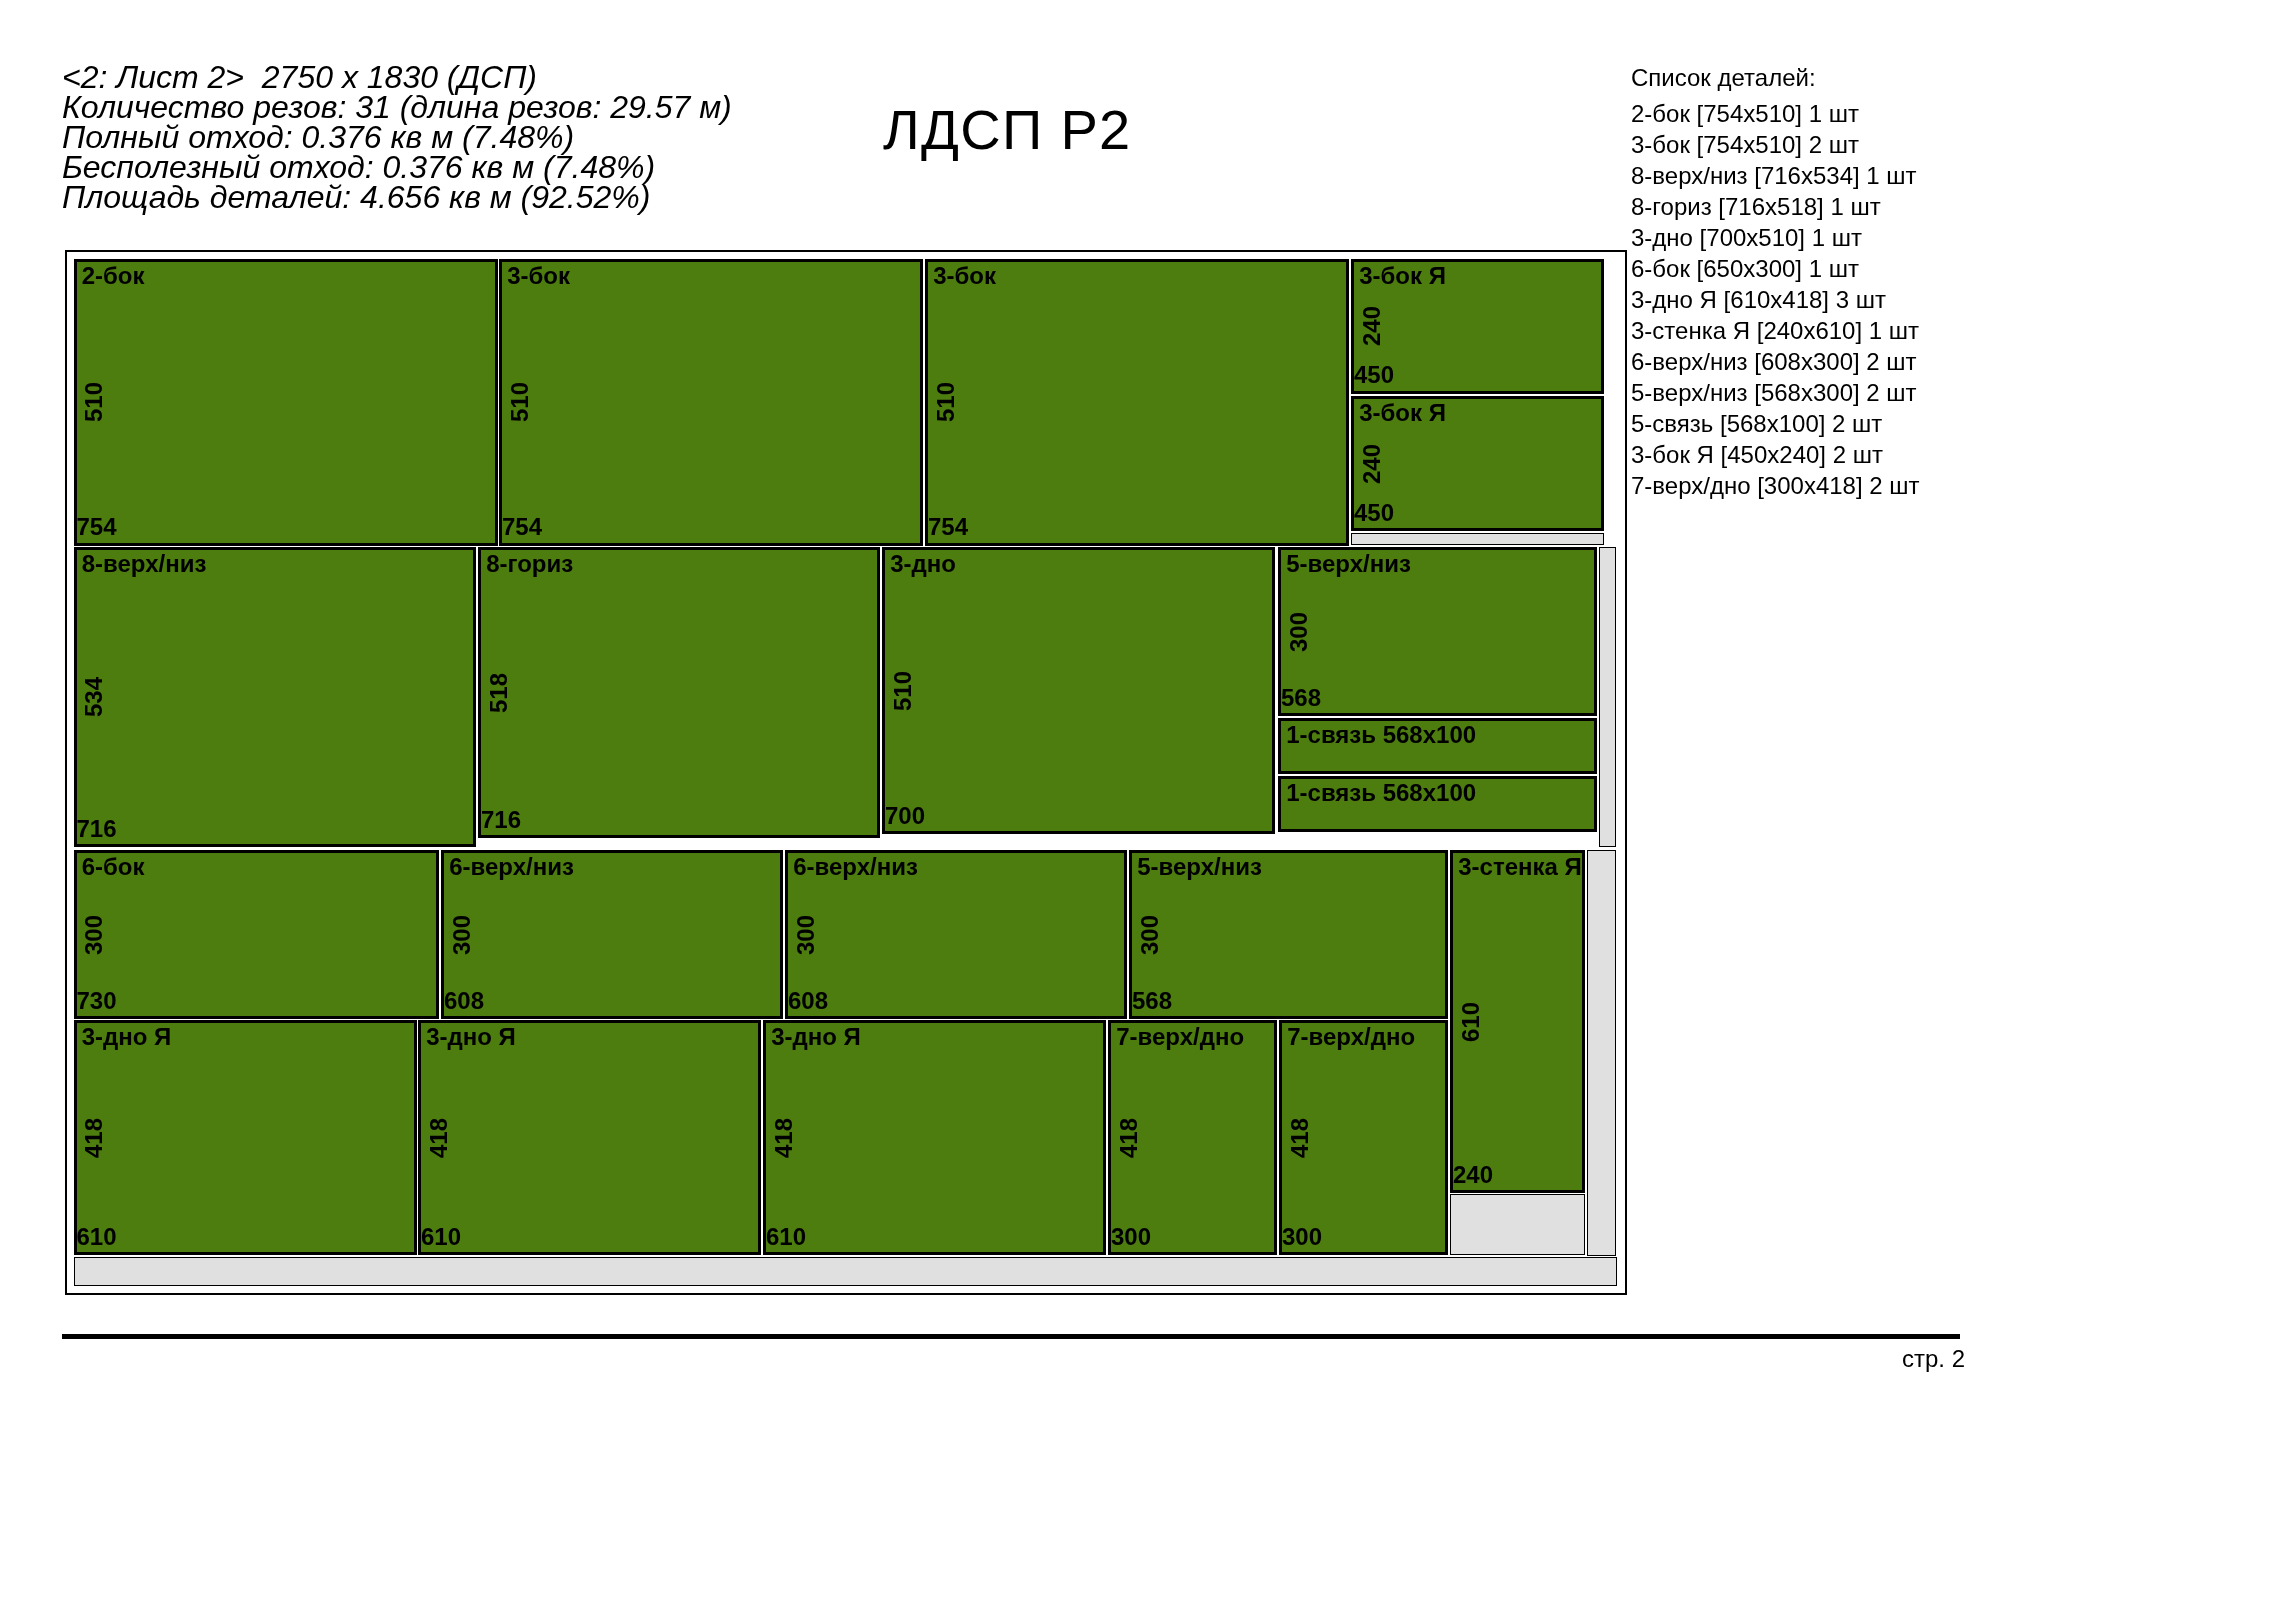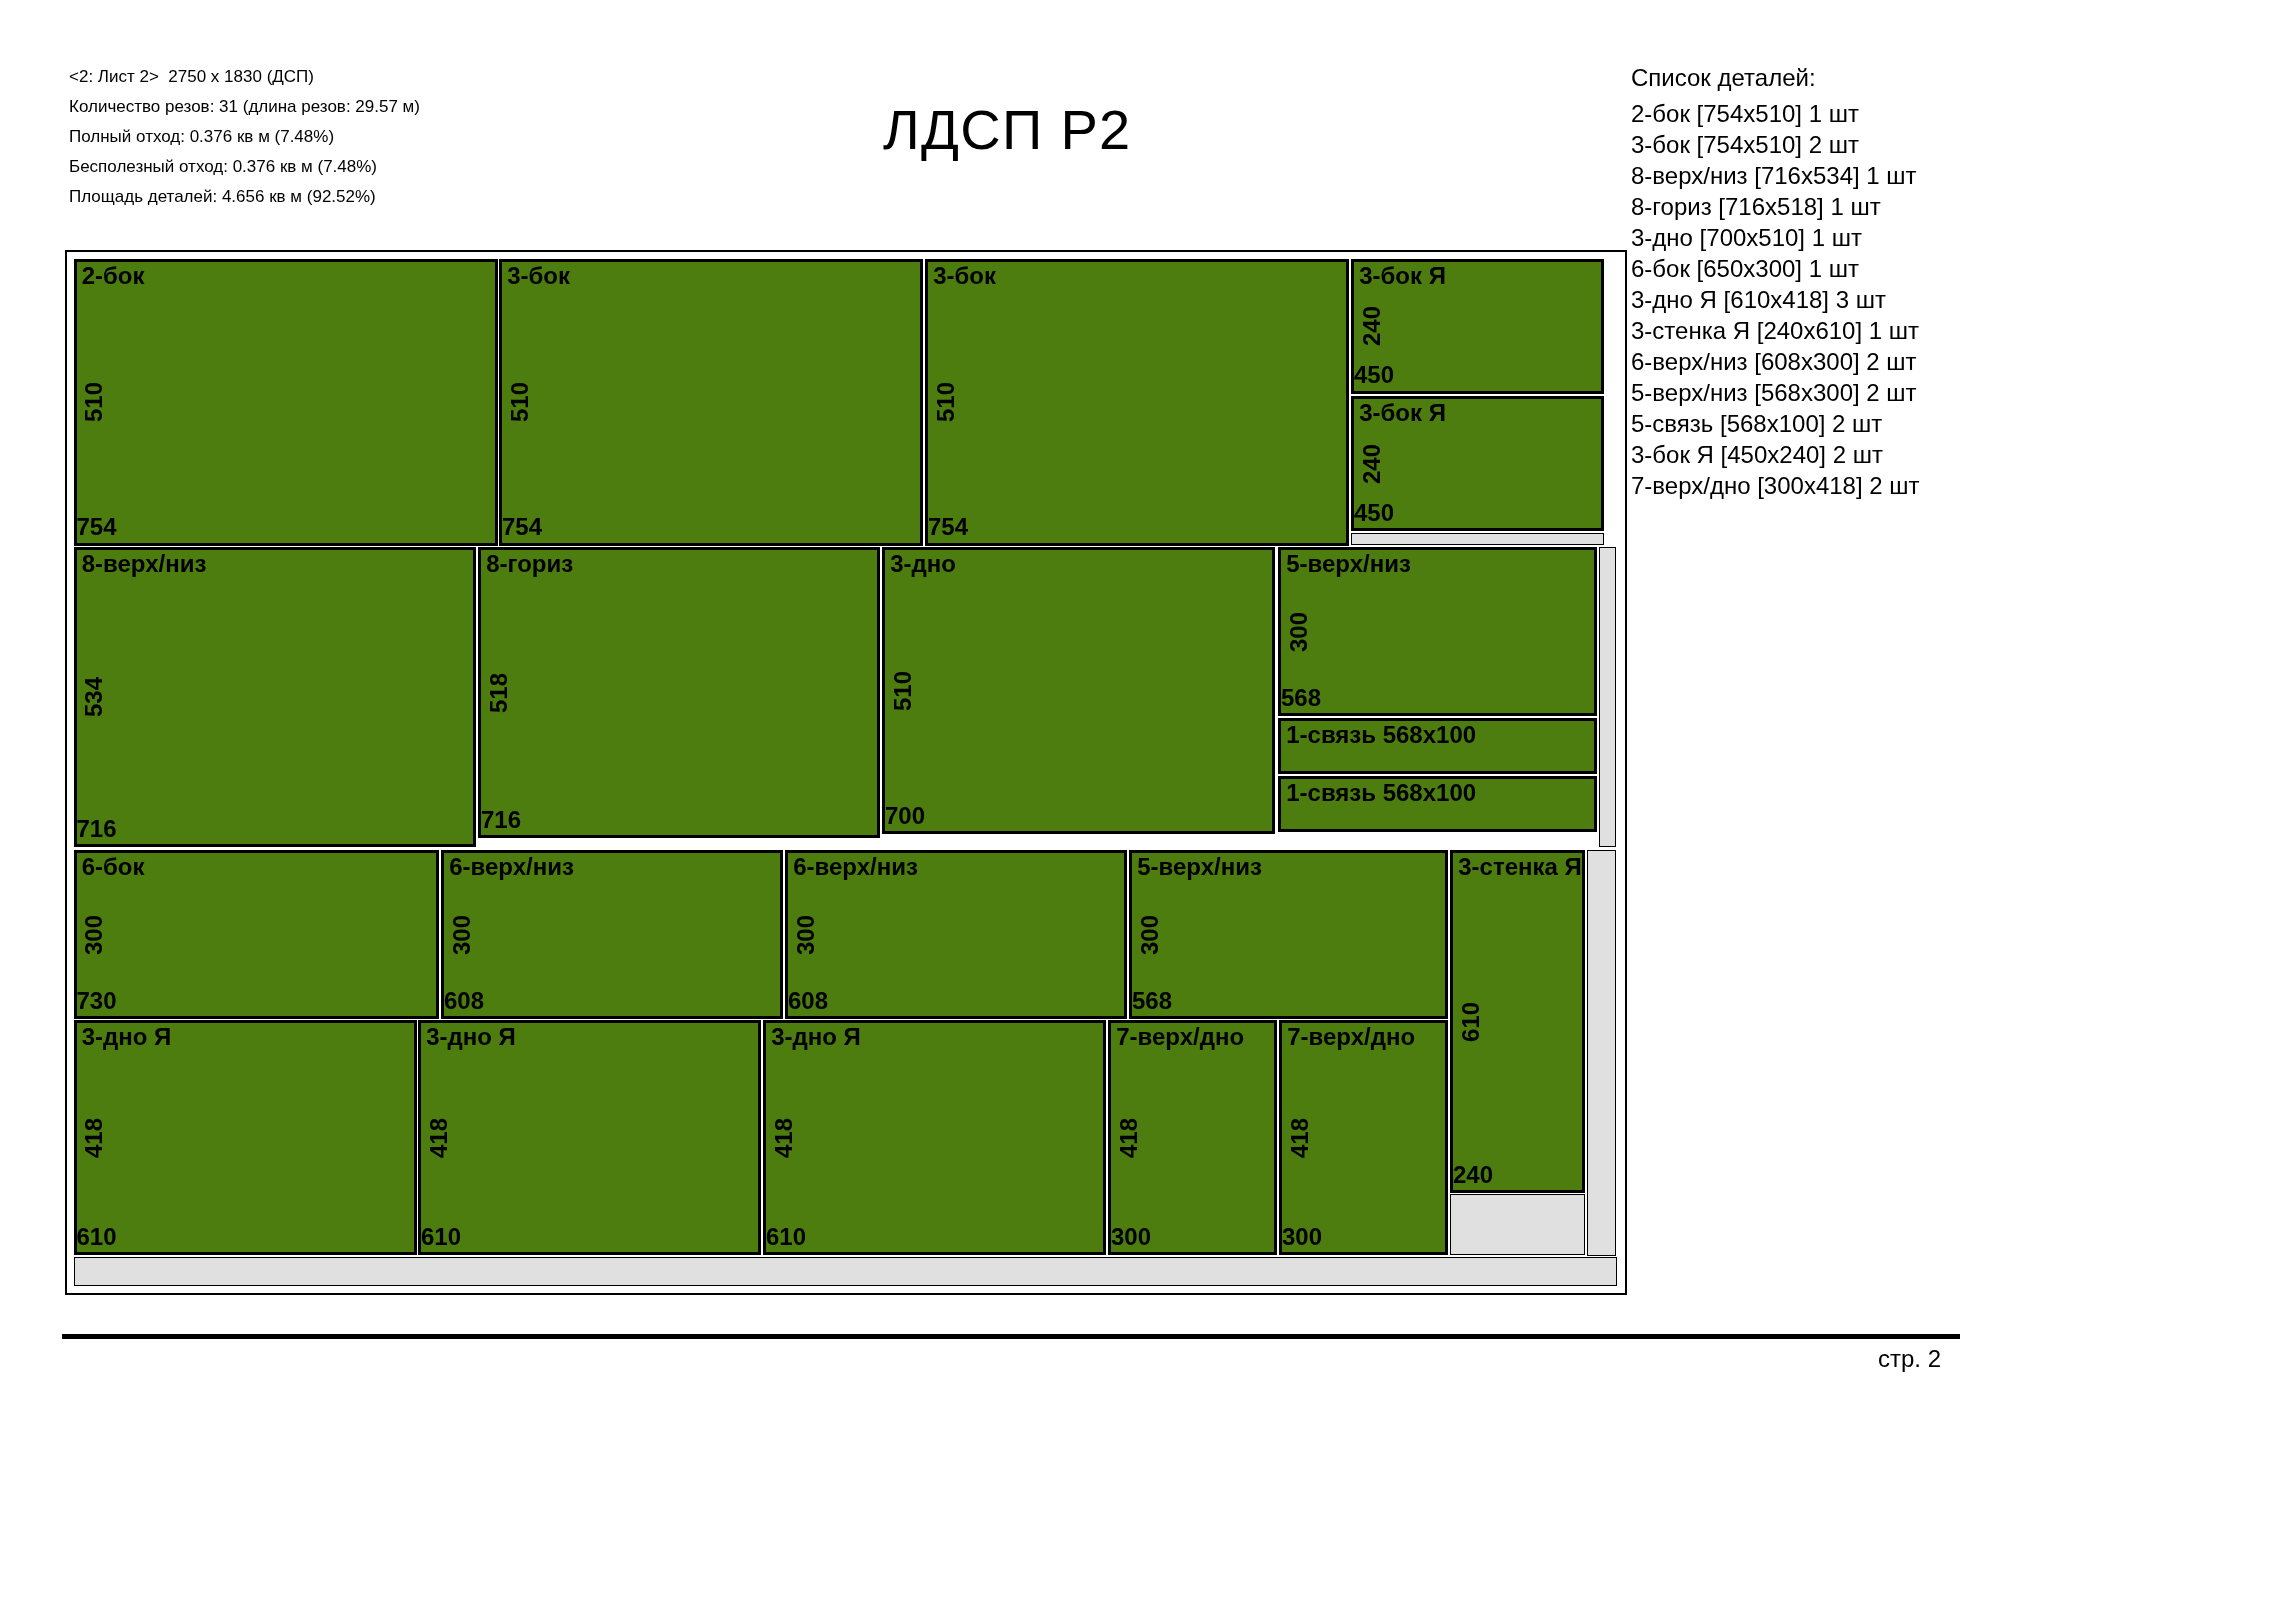--- a/index.html
+++ b/index.html
@@ -4,22 +4,22 @@
 <style>
   html,body{margin:0;padding:0;background:#ffffff;}
   body{
     position:relative;
     width:2295px;height:1623px;
     font-family:"Liberation Sans","DejaVu Sans",sans-serif;
     color:#000;
     overflow:hidden;
   }
   .stats{
-    position:absolute;left:69px;top:62px;
-    font-size:17px;line-height:30px;white-space:pre;
+    position:absolute;left:62px;top:62px;
+    font-size:32px;line-height:30px;white-space:pre;font-style:italic;
   }
   .page-title{
     position:absolute;left:883px;top:97px;
     font-size:56px;letter-spacing:1.3px;white-space:nowrap;
   }
   .parts{
     position:absolute;left:1631px;top:62px;
     font-size:24px;line-height:31px;
   }
   .parts-title{margin-bottom:5px;}
@@ -48,21 +48,21 @@
   }
   .waste{
     position:absolute;border:1.3px solid #000;box-sizing:border-box;
   }
   .footer-line{
     position:absolute;left:62px;top:1334px;
     width:1898px;height:5.2px;background:#000;
   }
   .footer-page{
     position:absolute;left:1878px;top:1345px;width:111px;
-    text-align:left;font-size:24px;
+    text-align:center;font-size:24px;
   }
 </style>
 </head>
 <body>
 
 <div class="stats"><div class="stats-line">&lt;2: Лист 2&gt;  2750 x 1830 (ДСП)</div><div class="stats-line">Количество резов: 31 (длина резов: 29.57 м)</div><div class="stats-line">Полный отход: 0.376 кв м (7.48%)</div><div class="stats-line">Бесполезный отход: 0.376 кв м (7.48%)</div><div class="stats-line">Площадь деталей: 4.656 кв м (92.52%)</div></div>
 
 <div class="page-title">ЛДСП Р2</div>
 
 <div class="parts">

